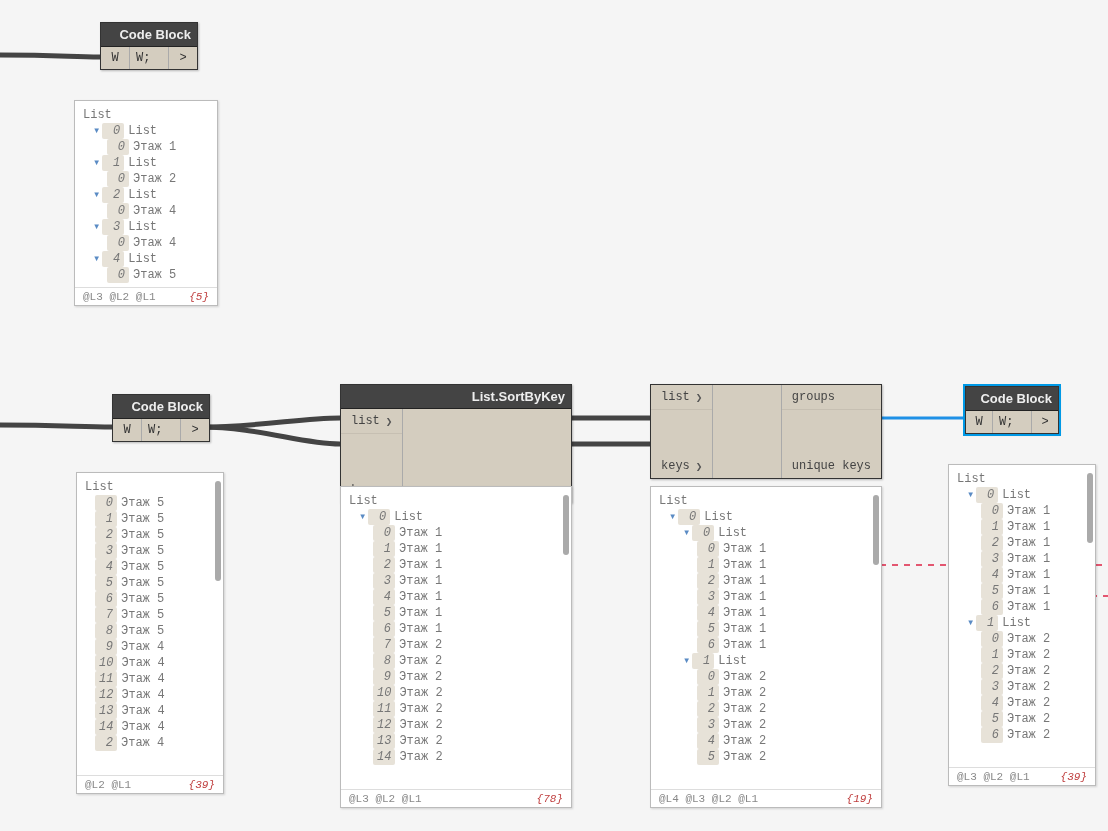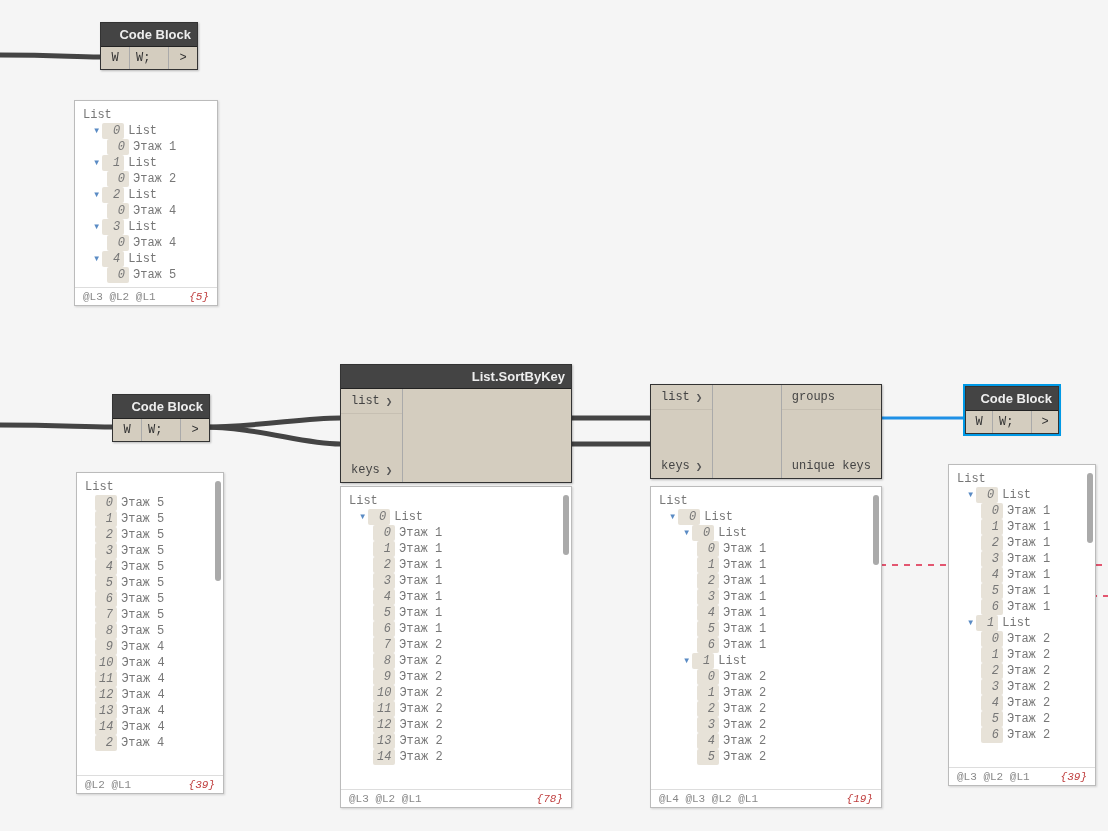--- a/index.html
+++ b/index.html
@@ -208,21 +208,21 @@
         <div class="tree-row pad1"><span class="tree-idx">14</span><span class="tree-label">Этаж 4</span></div>
         <div class="tree-row pad1"><span class="tree-idx">2</span><span class="tree-label">Этаж 4</span></div>
       </div>
   </div>
   <div class="preview-foot">
     <span class="lvls">@L2 @L1</span>
     <span class="cnt">{39}</span>
   </div>
 </div>
 
-<div class="node" style="left:340px; top:364px; width:230px;">
+<div class="node" style="left:340px; top:384px; width:230px;">
   <div class="node-header">List.SortByKey</div>
   <div class="node-body">
     <div class="portcol in">
       <div class="port">
         <span>list</span>
         <span class="chev">❯</span>
       </div>
       <div class="port">
         <span>keys</span>
         <span class="chev">❯</span>

